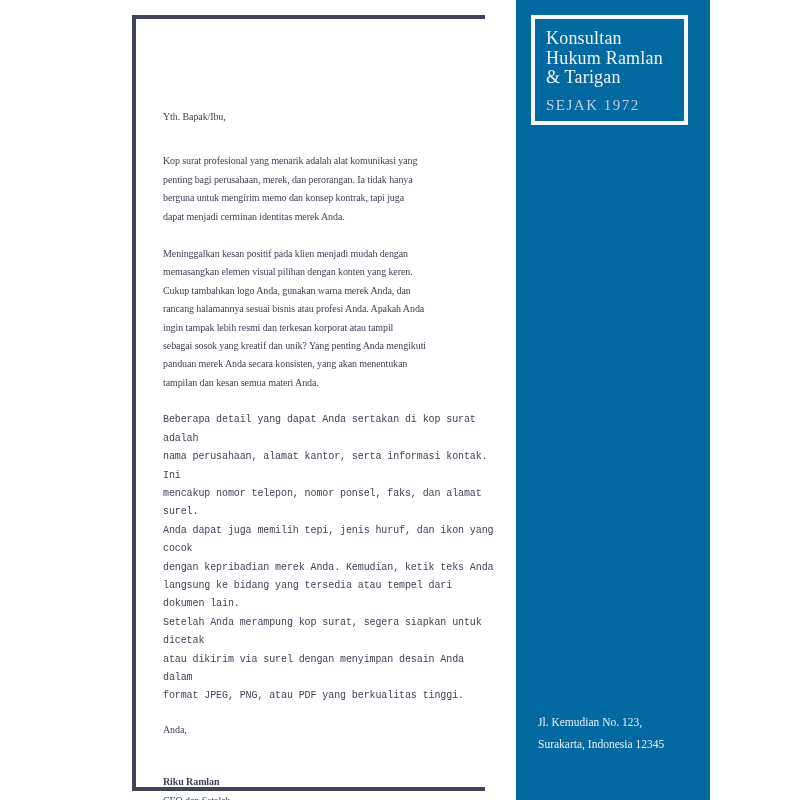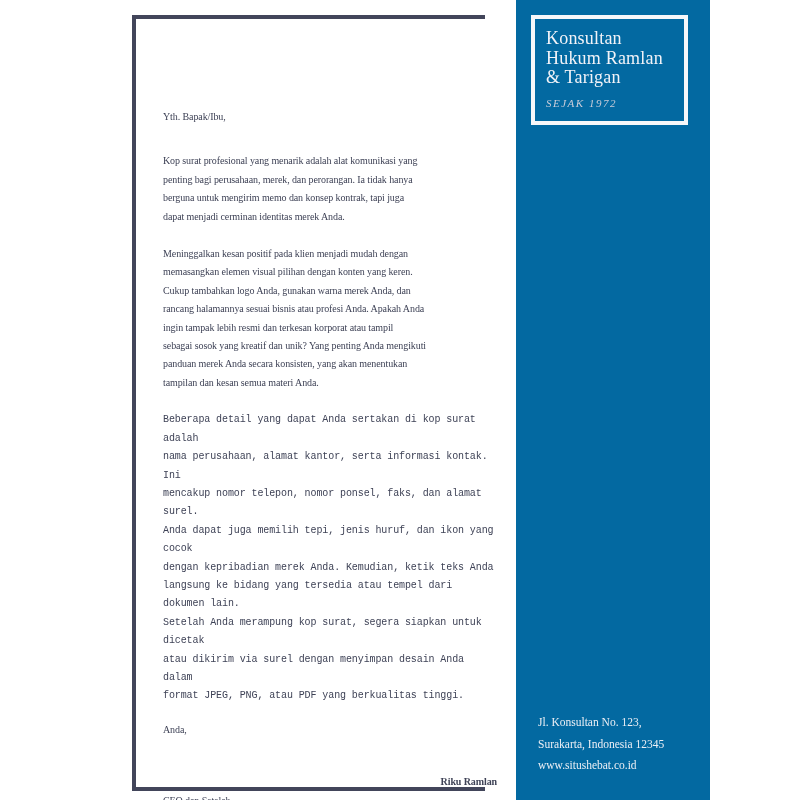--- a/index.html
+++ b/index.html
@@ -31,21 +31,21 @@
     color: #3e4256;
     font-size: 10px;
     letter-spacing: -0.1px;
     line-height: 18.4px;
     margin-left: 12px;
   }
   .salutation { margin: 0 0 26px 0; }
   .para { margin: 0 0 19px 0; white-space: pre-line; }
   .para.last { margin-bottom: 15px; font-family: Liberation Mono, monospace; }
   .closing { margin: 0 0 34px 0; }
-  .sig-name { font-weight: bold; text-align: right; }
+  .sig-name { font-weight: bold; }
   .sig-line { margin: 0; }
   
   .sidebar {
     position: absolute;
     left: 516px; top: 0;
     width: 194px; height: 800px;
     background: #0369a1;
   }
   .logo-box {
     position: absolute;
@@ -58,22 +58,21 @@
   .brand-name {
     color: #f2f3f8;
     font-size: 18px;
     line-height: 19.5px;
     letter-spacing: 0.2px;
     white-space: pre-line;
   }
   .brand-tagline {
     margin-top: 9px;
     color: #c9ccd9;
-    font-size: 11px;
-    font-style: italic;
+    font-size: 15px;
     letter-spacing: 1.5px;
   }
   .sidebar-footer {
     position: absolute;
     left: 22px; top: 712px;
     color: #edeff5;
     font-size: 11.5px;
     line-height: 21.5px;
   }
 </style>
@@ -115,19 +114,18 @@
   </div>
 
   <div class="sidebar">
     <div class="logo-box">
       <div class="brand-name">Konsultan
 Hukum Ramlan
 &amp; Tarigan</div>
       <div class="brand-tagline">SEJAK 1972</div>
     </div>
     <div class="sidebar-footer">
-      <div>Jl. Konsultan No. 123,</div>
+      <div>Jl. Kemudian No. 123,</div>
       <div>Surakarta, Indonesia 12345</div>
-      <div>www.situshebat.co.id</div>
     </div>
   </div>
 
 </div>
 
 </body></html>

